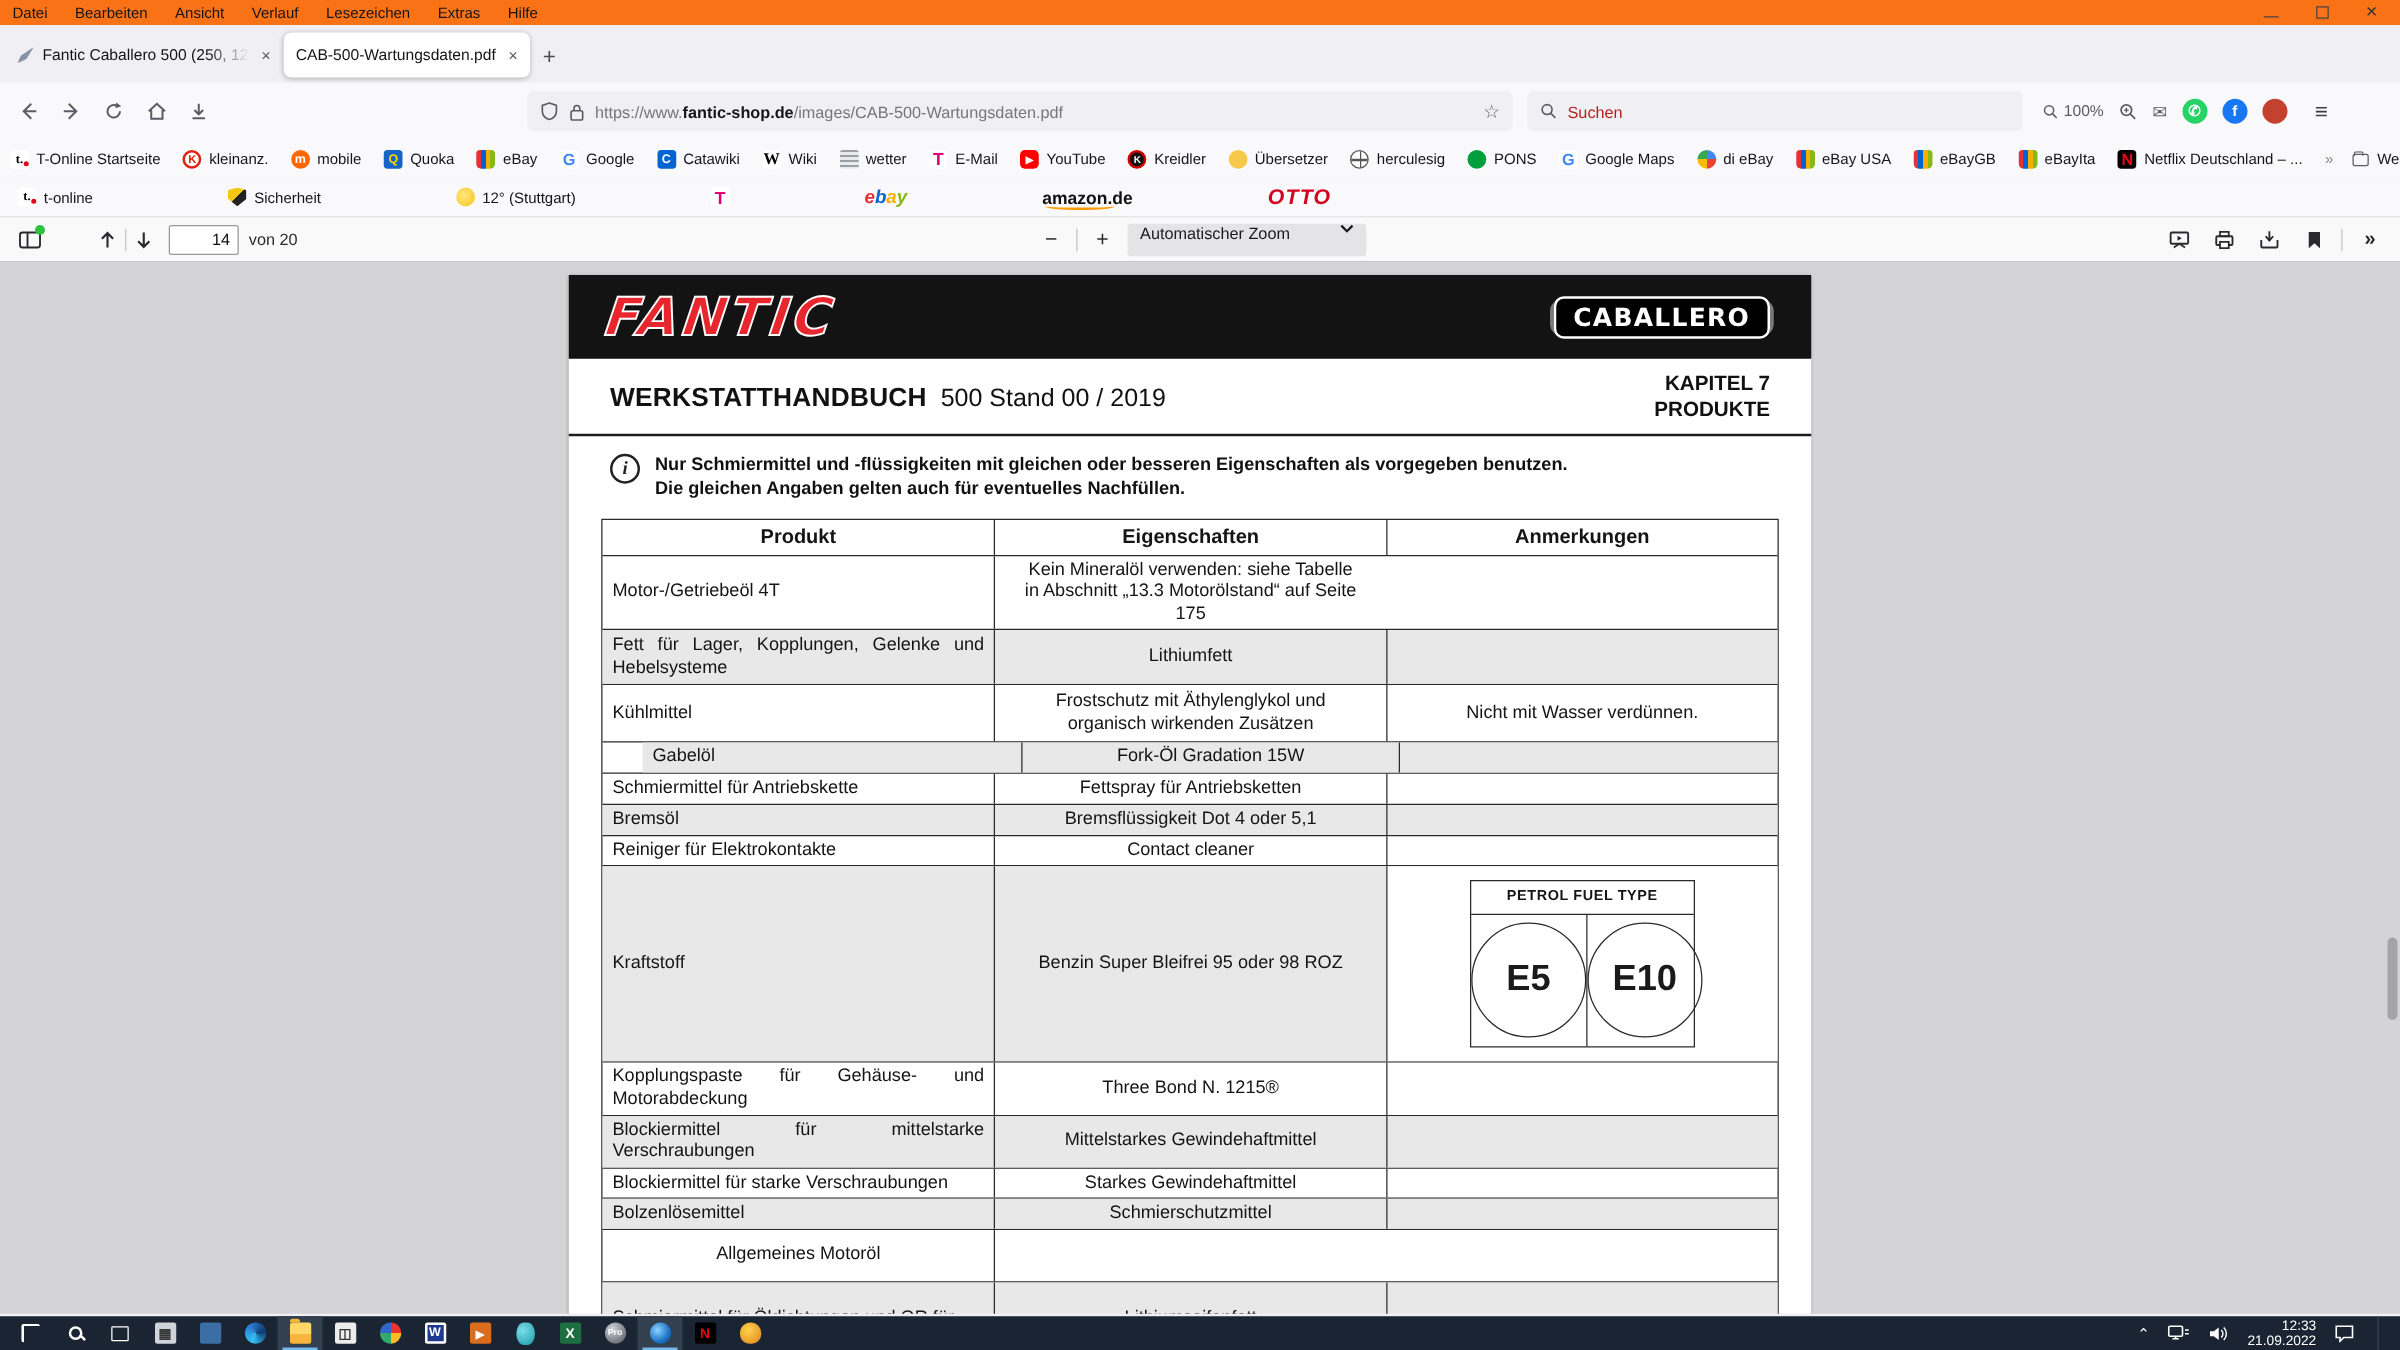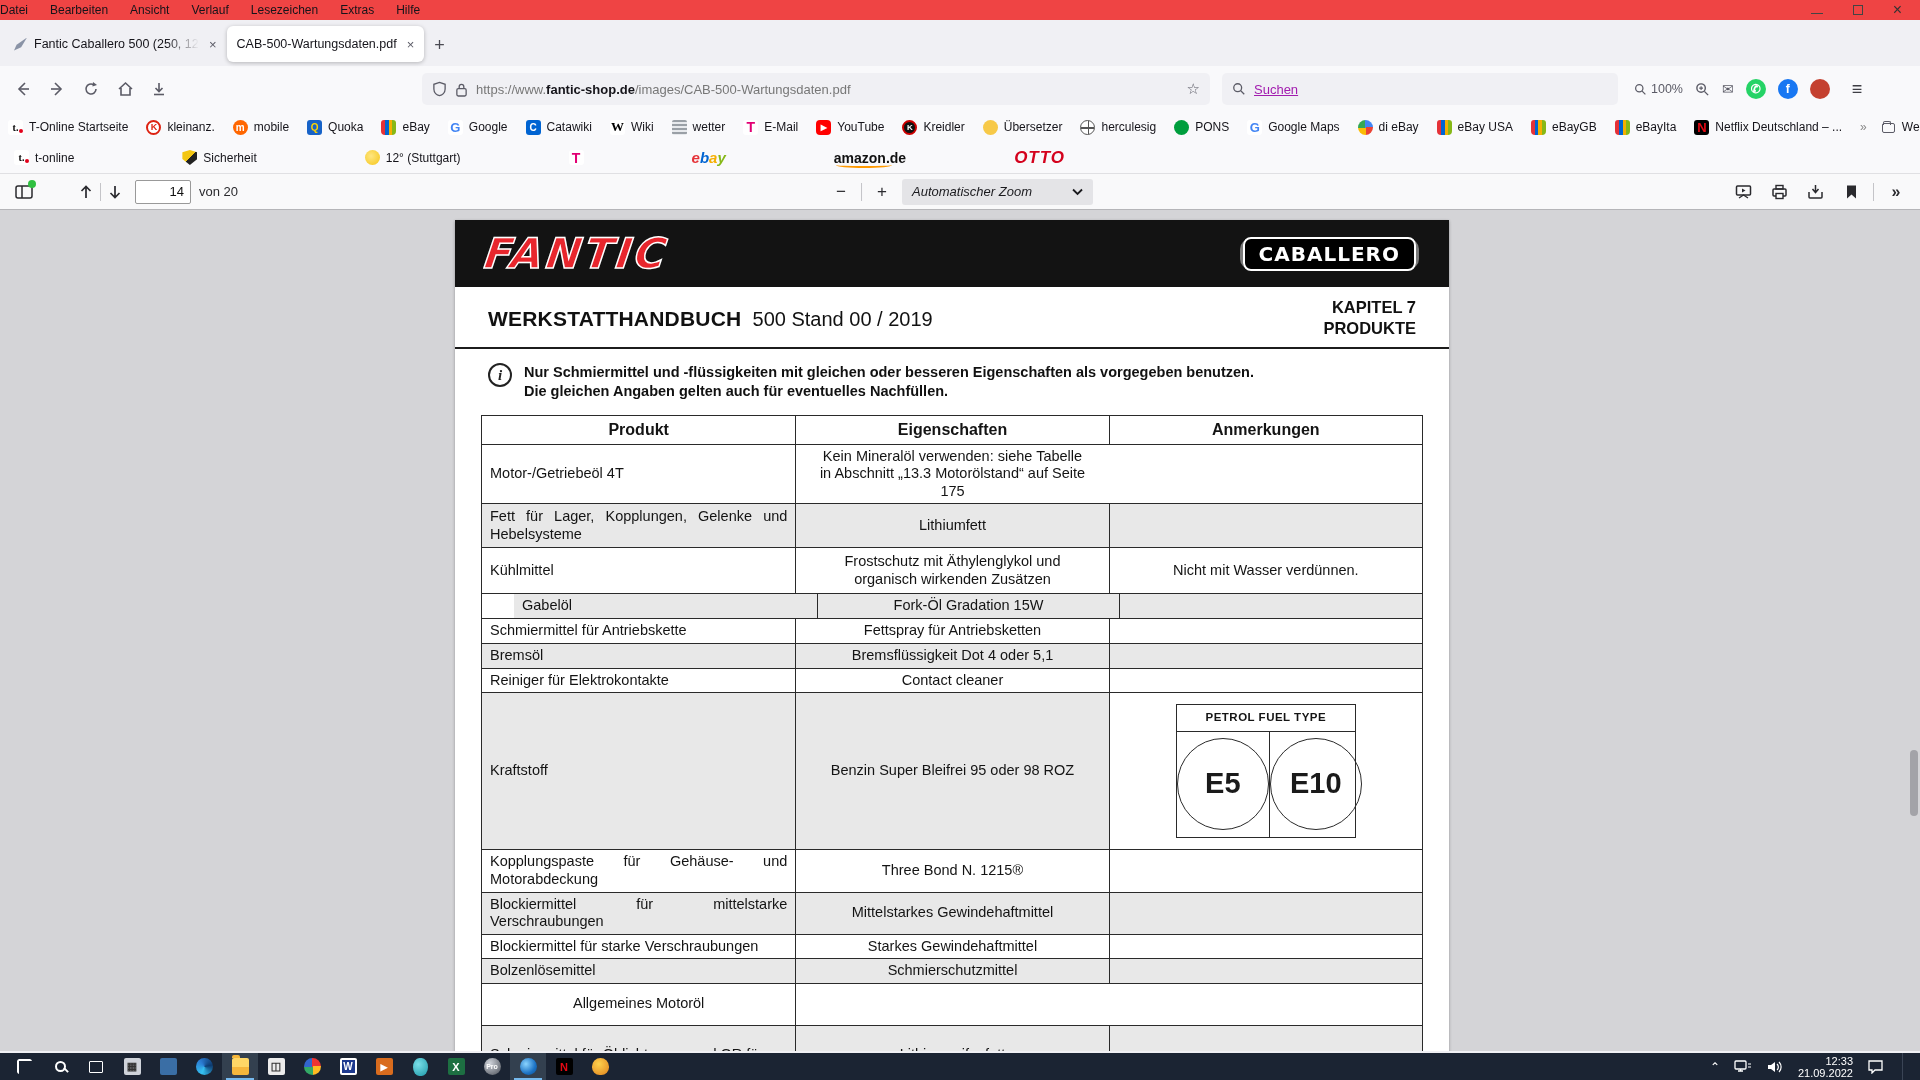--- a/index.html
+++ b/index.html
@@ -1,20 +1,20 @@
 <!DOCTYPE html>
 <html><head>
 <meta charset="utf-8">
 <style>
   * { margin:0; padding:0; box-sizing:border-box; }
   html,body { width:1920px; height:1080px; overflow:hidden; font-family:"Liberation Sans",sans-serif; }
   .screen { position:relative; width:1920px; height:1080px; background:#f0f0f4; }
 
   
-  .titlebar { height:20px; background:#ef4444; display:flex; align-items:center; }
+  .titlebar { height:20px; background:#f97316; display:flex; align-items:center; padding-left:10px; }
   .menu { display:flex; gap:22px; font-size:12px; color:#15141a; }
   .menu span { cursor:default; }
   .wincontrols { margin-left:auto; display:flex; align-items:center; gap:30px; padding-right:18px; color:#15141a; }
   .wc { width:12px; height:12px; position:relative; }
   .wc-min { border-bottom:1.5px solid #444; height:8px; }
   .wc-max { border:1.5px solid #444; width:10px; height:10px; }
   .wc-close { font-size:16px; line-height:10px; color:#333; }
 
   
   .tabbar { height:46px; background:#f0f0f4; display:flex; align-items:flex-end; padding:0 4px; }
@@ -31,21 +31,21 @@
   
   .navbar { height:46px; background:#f9f9fb; display:flex; align-items:center; padding:0 8px; }
   .nbtn { width:30px; height:30px; display:flex; align-items:center; justify-content:center; color:#5b5b66; border-radius:4px; margin-right:4px; flex:none; }
   .nbtn svg { display:block; }
   .urlbar { margin-left:244px; width:788px; height:32px; background:#f0f0f4; border-radius:5px; display:flex; align-items:center; padding:0 10px; flex:none; }
   .urlbar .sep { width:8px; }
   .urltext { font-size:13px; color:#777; margin-left:8px; white-space:nowrap; overflow:hidden; flex:1; }
   .urltext b { color:#15141a; font-weight:bold; }
   .star { margin-left:auto; color:#5b5b66; font-size:15px; }
   .searchbox { margin-left:12px; width:396px; height:32px; background:#f0f0f4; border-radius:5px; display:flex; align-items:center; padding:0 10px; flex:none; color:#5b5b66; }
-  .searchbox .ph { font-size:13px; color:#a21caf; margin-left:8px;text-decoration:underline; }
+  .searchbox .ph { font-size:13px; color:#b91c1c; margin-left:8px; }
   .zoomlevel { margin-left:16px; display:flex; align-items:center; color:#5b5b66; font-size:12.5px; gap:4px; flex:none; }
   .ext-icons { display:flex; align-items:center; gap:12px; margin-left:12px; flex:none; }
   .dot-ic { width:20px; height:20px; border-radius:50%; display:flex; align-items:center; justify-content:center; color:#fff; font-size:12px; font-weight:bold; }
   .hamb { font-size:18px; color:#3e3e44; margin-left:10px; }
 
   
   .bm-row { background:#f9f9fb; display:flex; align-items:center; font-size:12px; color:#15141a; }
   .bm1 { height:30px; padding:0 8px; gap:18px; }
   .bm2 { height:32px; padding:0 14px; gap:0; border-bottom:1px solid #e0e0e3; }
   .bm-item { display:flex; align-items:center; gap:6px; white-space:nowrap; }
@@ -83,21 +83,21 @@
   .bm1-end { margin-left:auto; display:flex; align-items:center; gap:14px; }
 
   
   .pdfbar { height:36px; background:#f9f9fa; border-bottom:1px solid #b5b5b8; display:flex; align-items:center; padding:0 10px; position:relative; color:#2a2a2e; }
   .pbtn { width:28px; height:26px; display:flex; align-items:center; justify-content:center; color:#2a2a2e; flex:none; }
   .sidebar-toggle { position:relative; }
   .sidebar-toggle .grn { position:absolute; top:1px; right:2px; width:8px; height:8px; border-radius:50%; background:#30c040; }
   .pageinput { width:56px; height:24px; background:#fff; border:1px solid #999; border-radius:2px; font-size:13px; text-align:right; padding:0 6px; margin:0 8px 0 6px; color:#111; font-family:"Liberation Sans",sans-serif; }
   .von { font-size:13px; }
   .pdf-center { position:absolute; left:50%; transform:translateX(-50%); display:flex; align-items:center; gap:6px; }
-  .zoomsel { height:26px; background:#e4e4e7; border-radius:3px; display:flex; align-items:center; gap:40px; padding:0 10px; font-size:13px; color:#1a1a1e;font-style:italic; }
+  .zoomsel { height:26px; background:#e4e4e7; border-radius:3px; display:flex; gap:40px; padding:0 10px; font-size:13px; color:#1a1a1e; }
   .pdf-right { margin-left:auto; display:flex; align-items:center; gap:8px; }
   .vdiv { width:1px; height:18px; background:#c4c4c8; }
   .pm { font-size:17px; }
 
   
   .viewer { position:relative; height:841px; background:#d4d4d7; overflow:hidden; }
   .scrollthumb { position:absolute; right:2px; top:540px; width:8px; height:66px; border-radius:4px; background:#a3a3a8; }
   .page { position:absolute; left:455px; top:10px; width:994px; height:980px; background:#fff; box-shadow:0 1px 3px rgba(0,0,0,.3); }
 
   .page-bar { height:67px; background:#131313; display:flex; align-items:center; justify-content:space-between; padding:0 30px; }

